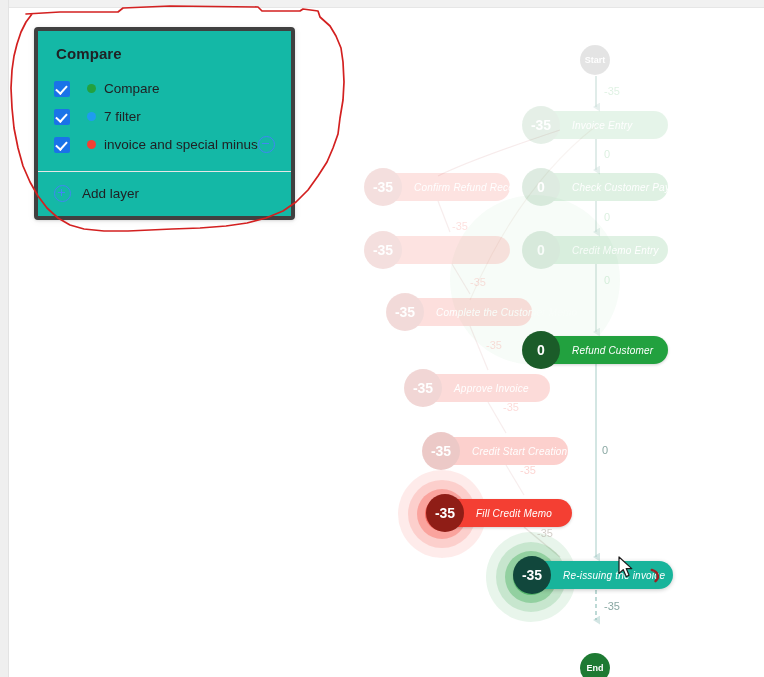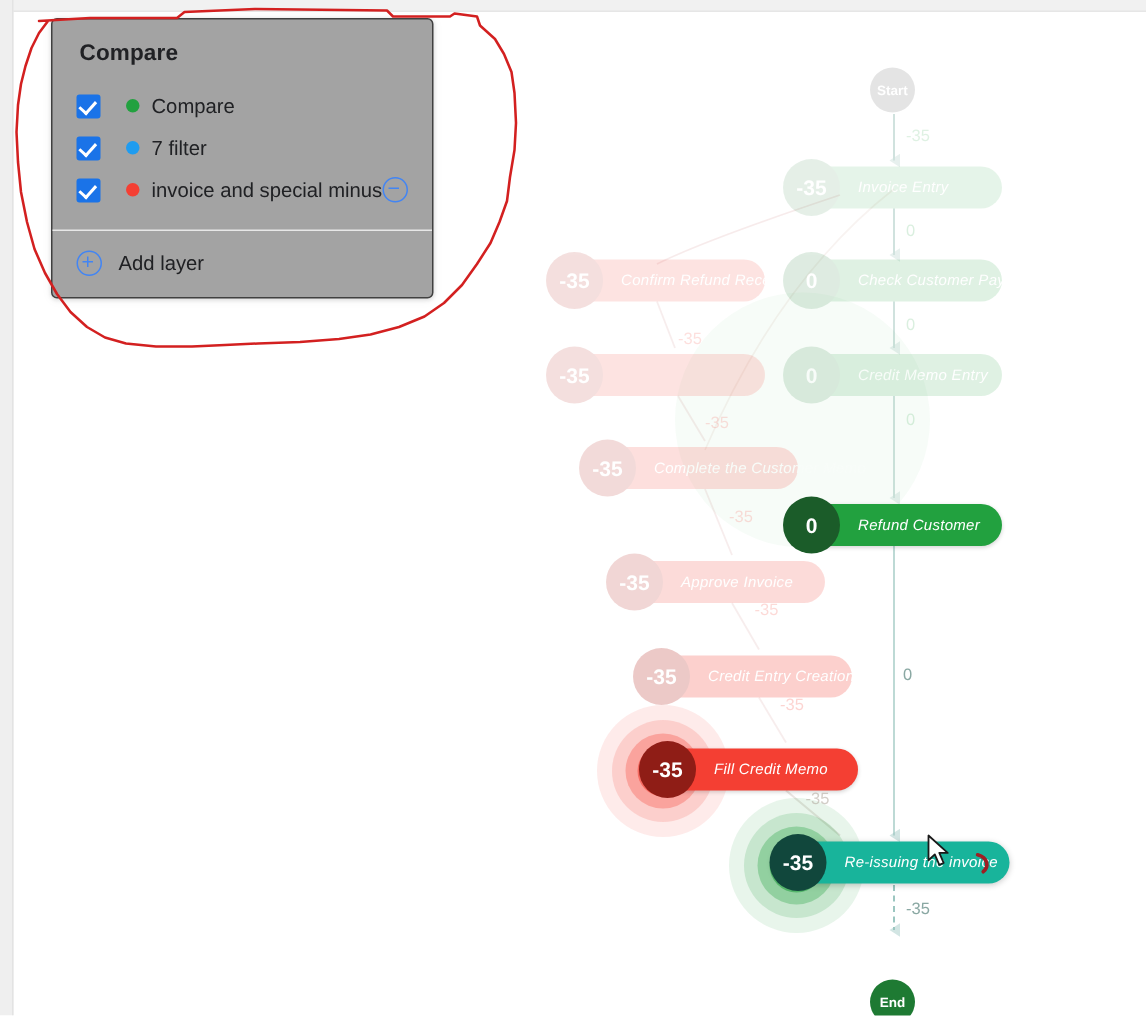--- a/index.html
+++ b/index.html
@@ -19,24 +19,24 @@
     position:absolute; left:0; top:0; width:764px; height:7px;
     background:#f1f1f1; border-bottom:1px solid #e6e6e6;
   }
   .chrome-left{
     position:absolute; left:0; top:0; width:8px; height:677px;
     background:#efefef; border-right:1px solid #e3e3e3;
   }
 
   
   #legend-panel{
-    position:absolute; left:34px; top:12px;
+    position:absolute; left:34px; top:27px;
     width:253px;
-    background:#a3a3a3;
-    border:1px solid #404040;
+    background:#14b8a6;
+    border:4px solid #404040;
     border-radius:4px;
     box-shadow:0 1px 3px rgba(0,0,0,.13), 0 1px 8px rgba(0,0,0,.05);
     z-index:40;
   }
   #legend-panel .panel-body{ padding:14px 16px 12px 16px; }
   .panel-title{
     font-size:15px; font-weight:bold; color:#202124;
     margin:0 0 13px 2px; letter-spacing:.1px;
   }
   .layer-row{
@@ -235,21 +235,21 @@
       <span class="nlabel">Refund Customer</span>
     </div>
 
     <div class="node" style="left:406px;top:374px;width:144px;background:#f43f33;opacity:.18;">
       <span class="badge" style="background:#b3231b;">-35</span>
       <span class="nlabel">Approve Invoice</span>
     </div>
 
     <div class="node" style="left:424px;top:437px;width:144px;background:#f43f33;opacity:.24;">
       <span class="badge" style="background:#b3231b;">-35</span>
-      <span class="nlabel">Credit Entry Creation</span>
+      <span class="nlabel">Credit Start Creation</span>
     </div>
 
     <div class="node" style="left:428px;top:499px;width:144px;background:#f43f33;box-shadow:0 1px 3px rgba(0,0,0,.18);">
       <span class="badge" style="background:#8f1d16;">-35</span>
       <span class="nlabel">Fill Credit Memo</span>
     </div>
 
     <div class="node" style="left:515px;top:561px;width:158px;background:#18b49b;box-shadow:0 1px 4px rgba(0,0,0,.22);">
       <span class="badge" style="background:#11473c;">-35</span>
       <span class="nlabel">Re-issuing the invoice</span>

